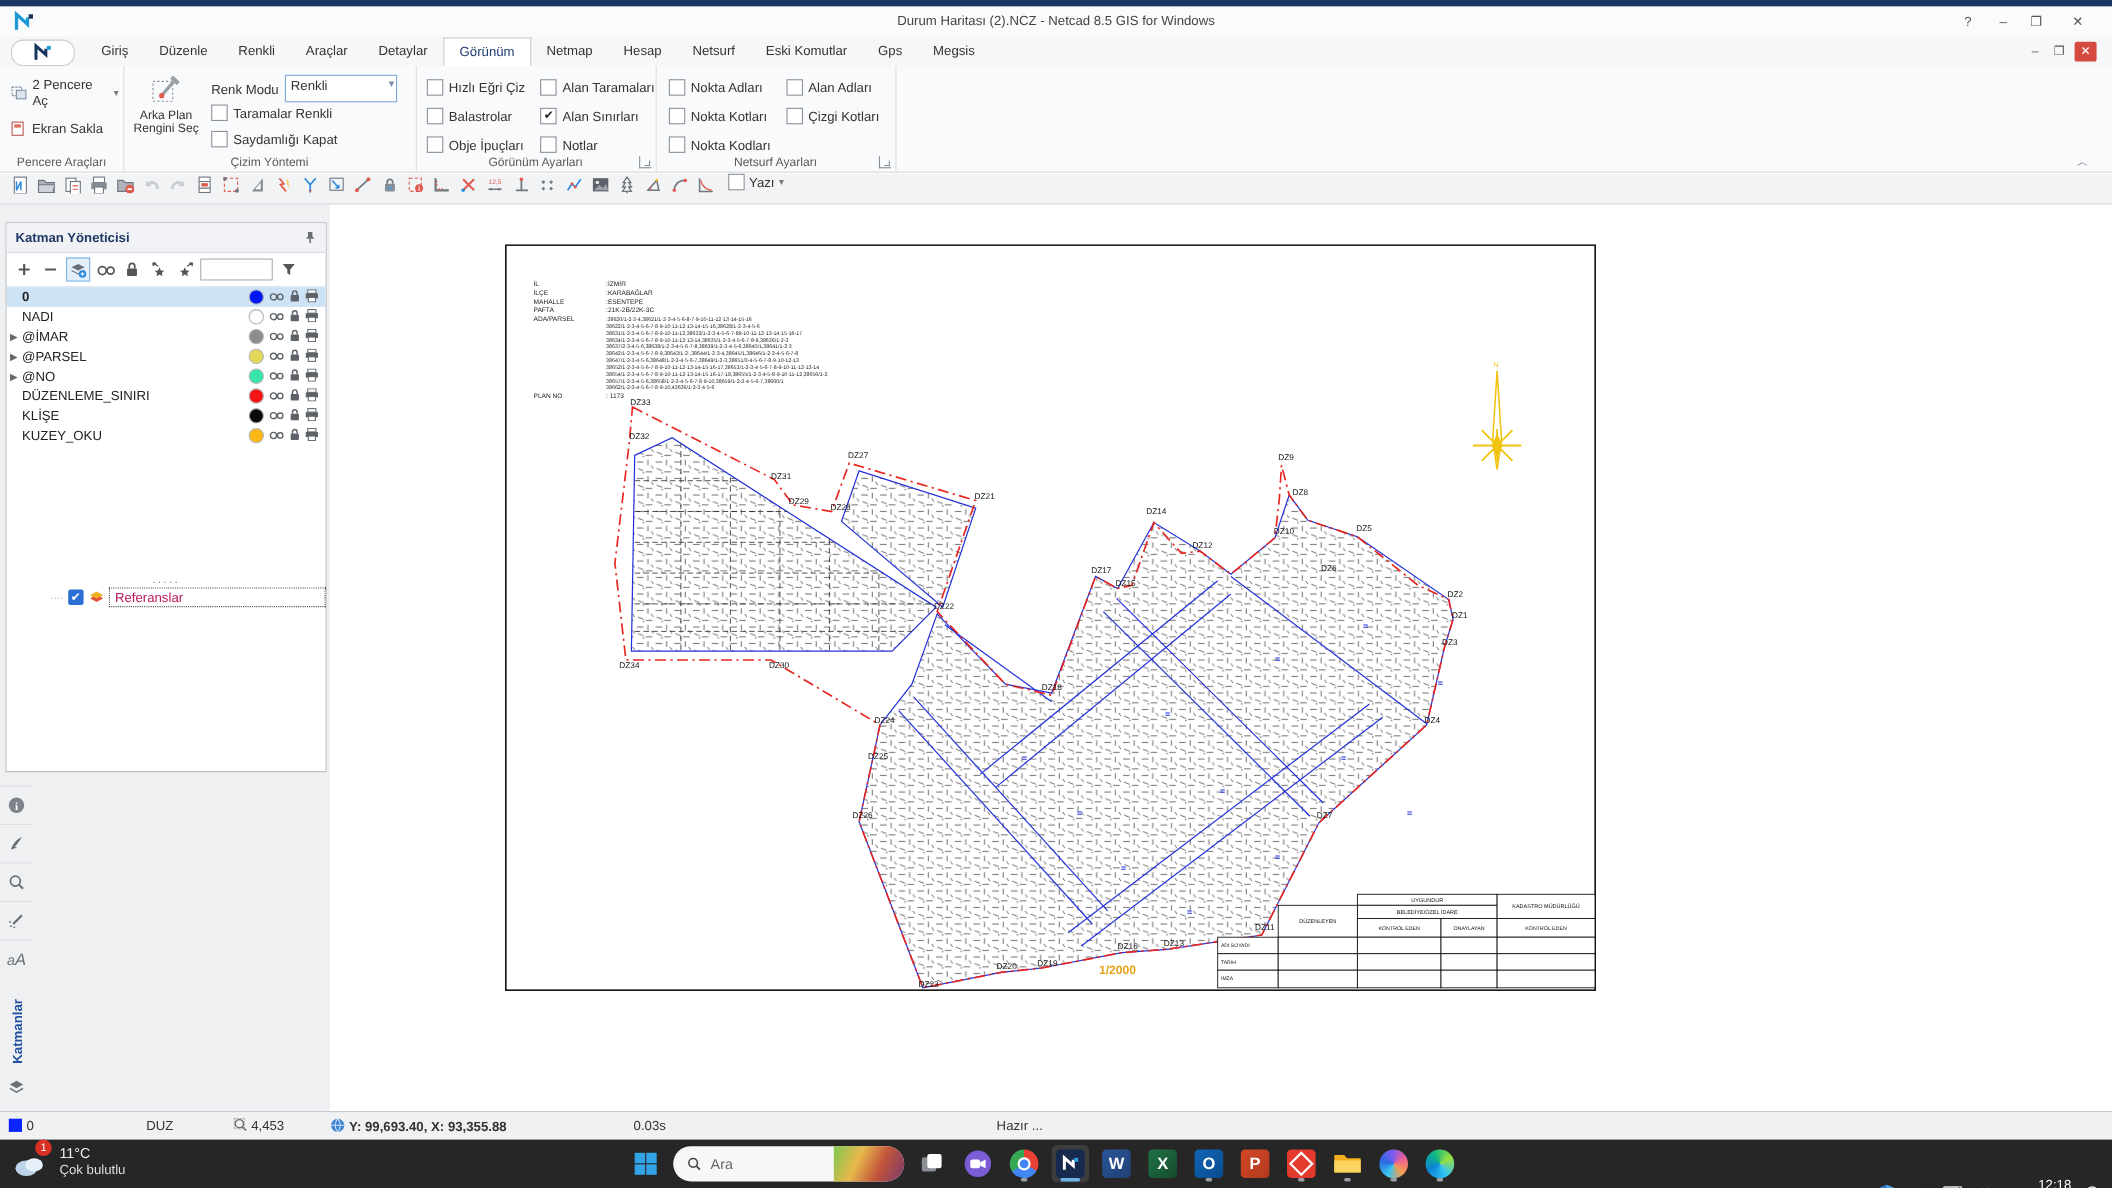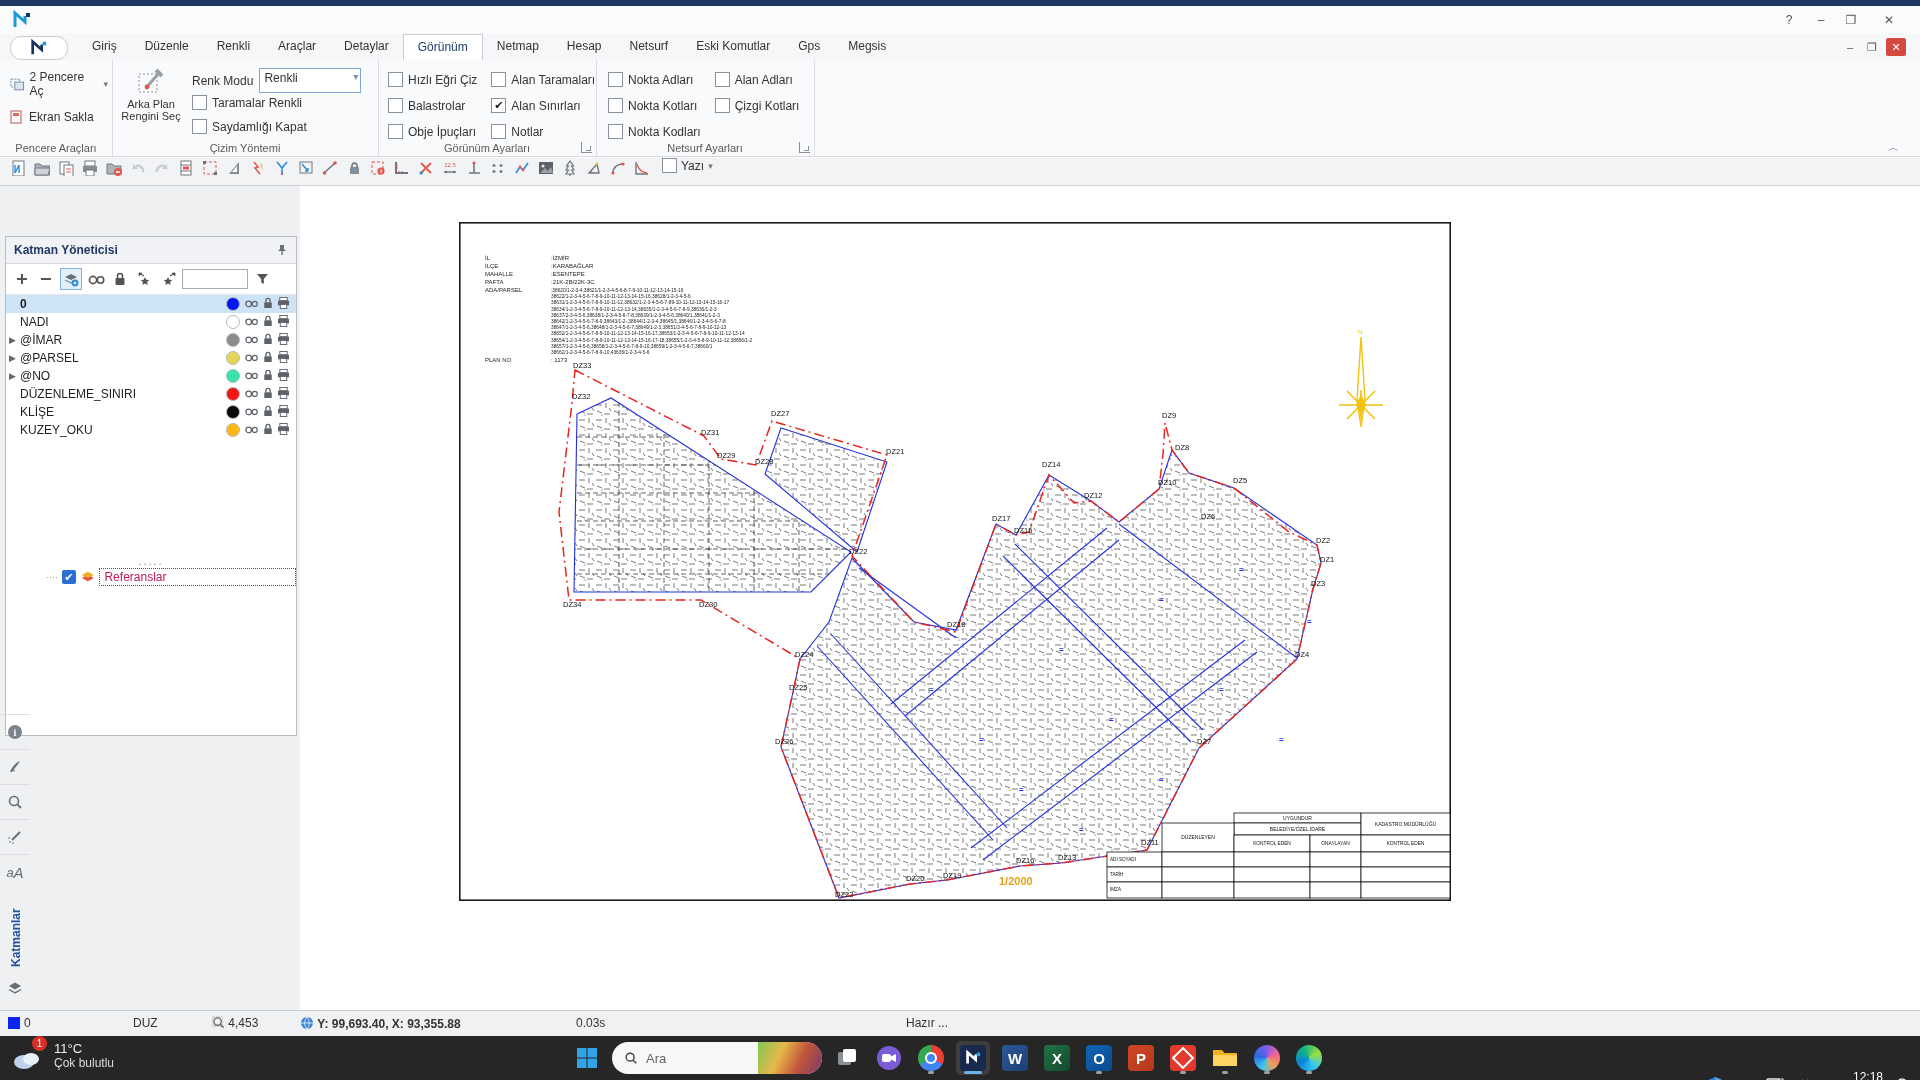--- a/index.html
+++ b/index.html
@@ -34,21 +34,21 @@
   #combo{width:92px;height:19px;border:1px solid #7fa8d8;background:#fff;font-size:12px;color:#333;padding:2px 4px;position:relative;}
   #combo .arr{position:absolute;right:2px;top:2px;color:#7a90ad;font-size:10px;}
   #bigbtn{position:absolute;left:8px;top:6px;width:62px;text-align:center;font-size:11px;color:#333;}
   #collapse{color:#6a6f76;font-size:11px;}
   
   #quickbar{left:0;top:158px;width:1920px;height:28px;background:#f2f3f5;border-bottom:1px solid #cfd2d6;display:flex;align-items:flex-start;padding-left:6px;box-sizing:border-box;}
   .qicon{width:24px;height:20px;display:flex;align-items:center;justify-content:center;}
   #yazi{display:flex;align-items:center;gap:4px;margin-left:8px;font-size:12px;color:#333;}
   
   #dock{left:0;top:186px;width:300px;height:824px;background:#eef0f2;}
-  #panel{position:absolute;left:5px;top:16px;width:290px;height:498px;background:#fff;border:1px solid #b9bdc2;margin-top:34px;}
+  #panel{position:absolute;left:5px;top:16px;width:290px;height:498px;background:#fff;border:1px solid #b9bdc2;}
   #panelhdr{height:26px;background:#f0f2f5;border-bottom:1px solid #d8dadd;display:flex;align-items:center;justify-content:space-between;padding:0 8px;}
   #panelhdr .t{font-size:12px;font-weight:bold;color:#1f3864;}
   #ptool{height:30px;display:flex;align-items:center;gap:4px;padding:0 6px;border-bottom:1px solid #e4e6e9;}
   .ptbtn{width:20px;height:20px;display:flex;align-items:center;justify-content:center;color:#555;}
   .ptbtn.on{border:1px solid #7fb2e5;background:#e3f0fb;}
   #pfilterin{width:60px;height:16px;border:1px solid #a9adb2;background:#fff;}
   #layers{font-size:12px;color:#222;}
   .lrow{height:18px;display:flex;align-items:center;padding-left:14px;position:relative;}
   .lrow.sel{background:#cfe3f6;font-weight:bold;}
   .lcaret{position:absolute;left:3px;font-size:9px;color:#666;}
@@ -93,20 +93,21 @@
 
 <div id="root">
 
   <div class="abs" id="topstrip"></div>
 
   <div class="abs" id="titlebar">
     <svg id="applogo" viewBox="0 0 20 20">
       <path d="M3 17 V3 l10 9 V6" stroke="#1d9ad6" stroke-width="3" fill="none"></path>
       <rect x="14" y="3" width="4" height="4" fill="#17345e"></rect>
     </svg>
+    <div class="title">Durum Haritası (2).NCZ - Netcad 8.5 GIS for Windows</div>
     <div class="winbtn" style="right:118px">?</div>
     <div class="winbtn" style="right:86px">–</div>
     <div class="winbtn" style="right:56px">❐</div>
     <div class="winbtn" style="right:18px">✕</div>
   </div>
 
   <div class="abs" id="tabrow">
     <div id="apppill">
       <svg width="18" height="18" viewBox="0 0 20 20" style="margin-top:2px">
         <path d="M3 17 V3 l10 9 V6" stroke="#17345e" stroke-width="3" fill="none"></path>

